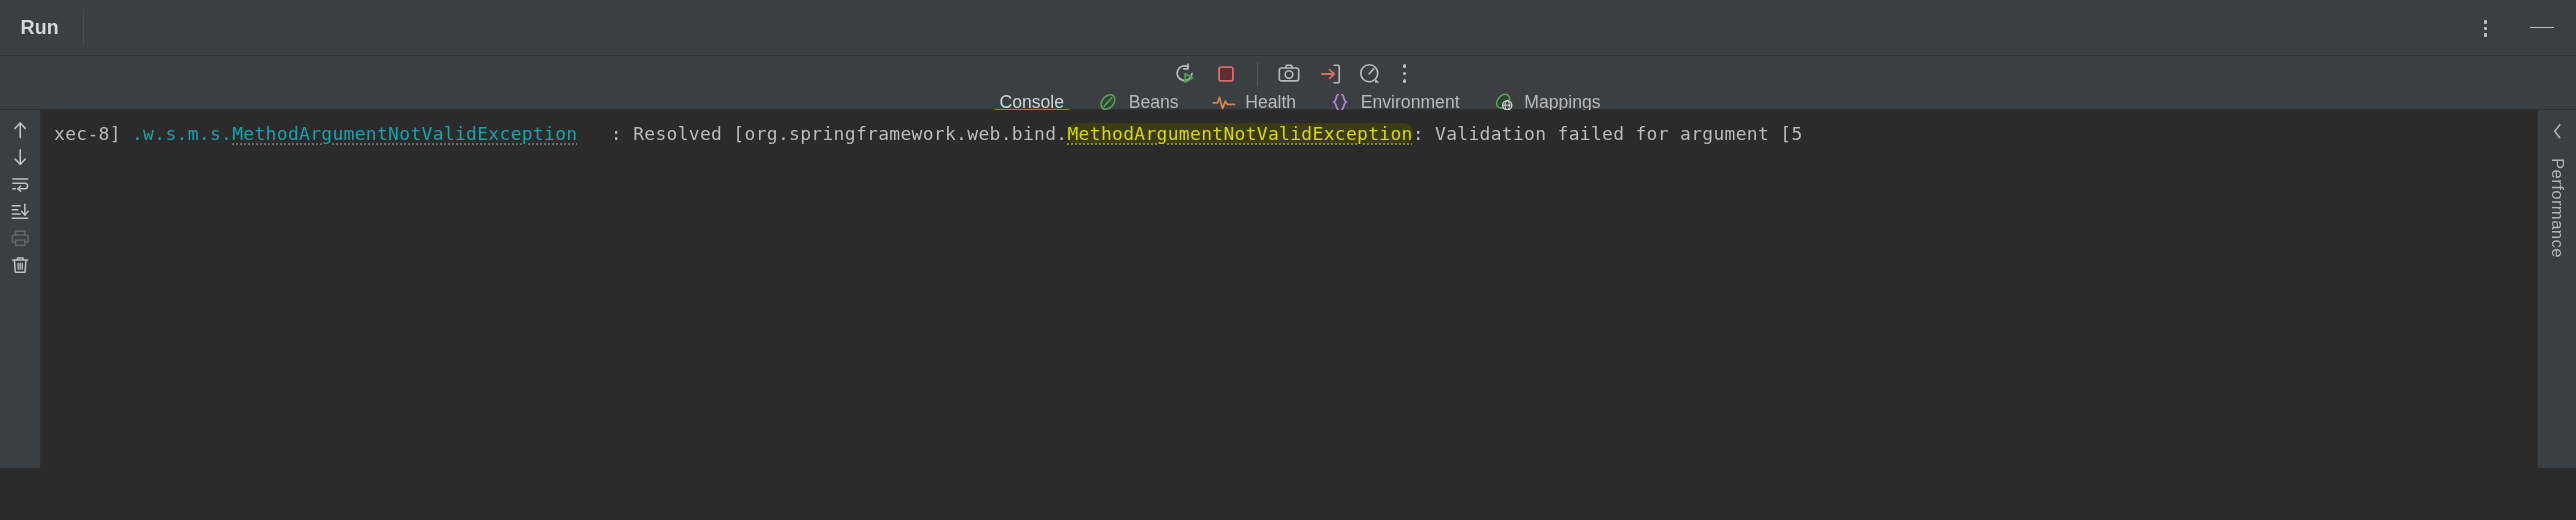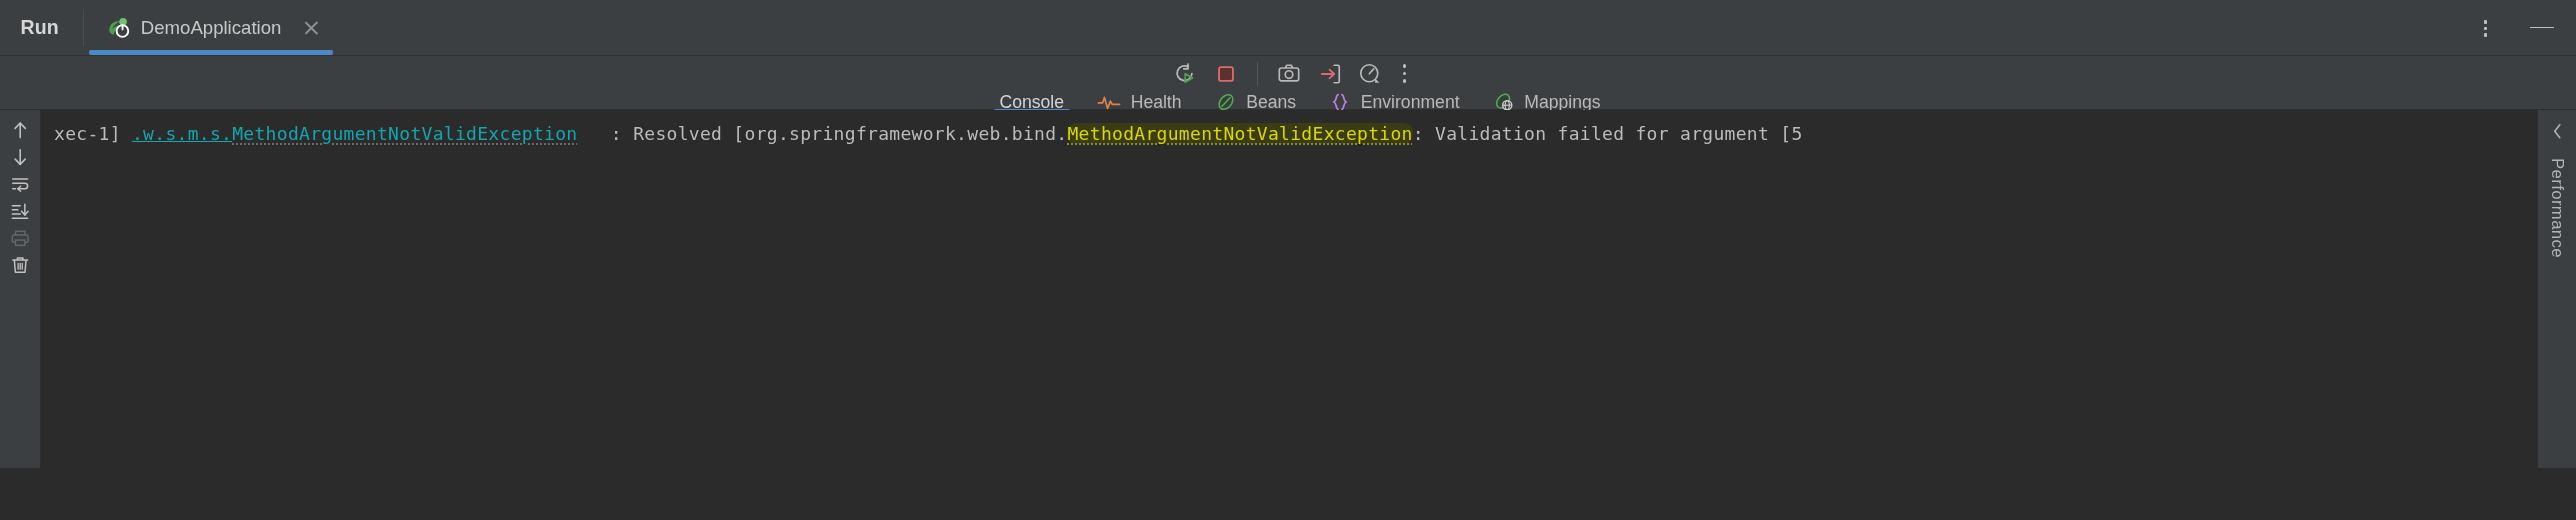--- a/index.html
+++ b/index.html
@@ -253,21 +253,21 @@
   .console-line {
     font-family: "DejaVu Sans Mono", "Liberation Mono", monospace;
     font-size: 18px;
     line-height: 24px;
     white-space: pre;
     padding-left: 13px;
     letter-spacing: 0.3px;
   }
   .c-plain   { color: #bbbbbb; }
   .c-logger  { color: #12a6b0; text-decoration: underline; text-decoration-style: dotted; text-decoration-color: #6a6a6a; text-underline-offset: 3.7px; }
-  .c-logger-dot { color: #12a6b0; text-decoration: underline; }
+  .c-logger-dot { color: #12a6b0; }
   .c-exception {
     color: #d9d900;
     background: #3b3b14;
     text-decoration: underline;
     text-decoration-style: dotted;
     text-decoration-color: #8a8a2a;
     text-underline-offset: 3.7px;
     border-radius: 9px;
   }
 
@@ -299,33 +299,20 @@
 </style>
 </head>
 <body>
 
 <div id="app">
 
   <div class="titlebar">
     <div class="run-label">Run</div>
     <div class="titlebar-sep"></div>
 
-    <div class="run-tab">
-      <span class="springboot-icon">
-        <svg width="24" height="24" viewBox="0 0 26 26">
-          <path d="M3.5 15.5 C3.5 8.5, 9.5 4.5, 16 5.5 C12 7.5, 8.5 10, 6.5 14 C9.5 11.5, 13 10, 16.5 9.8 C12.5 12.5, 9 16.5, 8 20.5 C5.5 19.5, 3.5 17.8, 3.5 15.5 Z" fill="#4f9c4f"></path>
-          <circle cx="18.5" cy="6.2" r="4.1" fill="#6ec46e"></circle>
-          <circle cx="17.8" cy="16.3" r="6.3" fill="none" stroke="#ffffff" stroke-width="2.1"></circle>
-          <rect x="16.9" y="9.3" width="2" height="6.2" rx="1" fill="#ffffff"></rect>
-        </svg>
-      </span>
-      <span class="run-tab-title">DemoApplication</span>
-      <span class="tab-close"></span>
-      <span class="tab-underline"></span>
-    </div>
 
     <div class="titlebar-right">
       <span class="kebab">
           <i></i>
           <i></i>
           <i></i>
         </span>
       <span class="minimize"></span>
     </div>
   </div>
@@ -378,39 +365,39 @@
           <i></i>
           <i></i>
         </span>
     </div>
 
     <div class="view-tabs">
 
       <div class="view-tab active">
         <span class="vt-label">Console</span>
         <span class="vt-underline"></span>
-      </div>
-
-      <div class="view-tab">
-        <span class="vt-icon">
-          <svg width="24" height="22" viewBox="0 0 26 24">
-            <path d="M1.5 13 L6 13 L8 7 L11.5 19 L14.5 11 L16.5 14.5 L24.5 14.5" fill="none" stroke="#d9834a" stroke-width="1.9" stroke-linecap="round" stroke-linejoin="round"></path>
-          </svg>
-        </span>
-        <span class="vt-label">Health</span>
       </div>
 
       <div class="view-tab">
         <span class="vt-icon">
           <svg width="22" height="22" viewBox="0 0 24 24">
             <ellipse cx="12" cy="12" rx="6.2" ry="9" fill="#2d4632" stroke="#5fa05f" stroke-width="1.7" transform="rotate(40 12 12)"></ellipse>
             <path d="M7.2 17.2 L16.8 6.8" stroke="#5fa05f" stroke-width="1.7"></path>
           </svg>
         </span>
         <span class="vt-label">Beans</span>
+      </div>
+
+      <div class="view-tab">
+        <span class="vt-icon">
+          <svg width="24" height="22" viewBox="0 0 26 24">
+            <path d="M1.5 13 L6 13 L8 7 L11.5 19 L14.5 11 L16.5 14.5 L24.5 14.5" fill="none" stroke="#d9834a" stroke-width="1.9" stroke-linecap="round" stroke-linejoin="round"></path>
+          </svg>
+        </span>
+        <span class="vt-label">Health</span>
       </div>
 
       <div class="view-tab">
         <span class="vt-icon">
           <svg width="22" height="22" viewBox="0 0 24 24">
             <path d="M10 4 C7.5 4, 8.5 10.5, 5.5 12 C8.5 13.5, 7.5 20, 10 20" fill="none" stroke="#b984e0" stroke-width="1.8" stroke-linecap="round"></path>
             <path d="M14 4 C16.5 4, 15.5 10.5, 18.5 12 C15.5 13.5, 16.5 20, 14 20" fill="none" stroke="#b984e0" stroke-width="1.8" stroke-linecap="round"></path>
           </svg>
         </span>
         <span class="vt-label">Environment</span>
@@ -481,21 +468,21 @@
         <svg width="20.4" height="20.4" viewBox="0 0 22 22">
           <path d="M3 5.5 L19 5.5" stroke="#c2c2c2" stroke-width="1.6" stroke-linecap="round"></path>
           <path d="M8 5.5 L8 3.3 L14 3.3 L14 5.5" fill="none" stroke="#c2c2c2" stroke-width="1.6" stroke-linejoin="round"></path>
           <path d="M4.7 5.5 L5.8 18.6 L16.2 18.6 L17.3 5.5" fill="none" stroke="#c2c2c2" stroke-width="1.6" stroke-linejoin="round"></path>
           <path d="M8.8 9 L8.8 15.3 M11 9 L11 15.3 M13.2 9 L13.2 15.3" stroke="#c2c2c2" stroke-width="1.4" stroke-linecap="round"></path>
         </svg>
       </span>
     </div>
 
     <div class="console">
-      <div class="console-line"><span class="c-plain">xec-1] </span><span class="c-logger-dot">.w.s.m.s.</span><span class="c-logger">MethodArgumentNotValidException</span><span class="c-plain">   : Resolved [org.springframework.web.bind.</span><span class="c-exception">MethodArgumentNotValidException</span><span class="c-plain">: Validation failed for argument [5</span></div>
+      <div class="console-line"><span class="c-plain">xec-8] </span><span class="c-logger-dot">.w.s.m.s.</span><span class="c-logger">MethodArgumentNotValidException</span><span class="c-plain">   : Resolved [org.springframework.web.bind.</span><span class="c-exception">MethodArgumentNotValidException</span><span class="c-plain">: Validation failed for argument [5</span></div>
     </div>
 
     <div class="right-rail">
       <span class="rail-chevron">
         <svg width="15" height="20.4" viewBox="0 0 16 22">
           <path d="M10.5 4 L5 11 L10.5 18" fill="none" stroke="#b3b3b3" stroke-width="1.7" stroke-linecap="round" stroke-linejoin="round"></path>
         </svg>
       </span>
       <span class="rail-text">Performance</span>
     </div>

